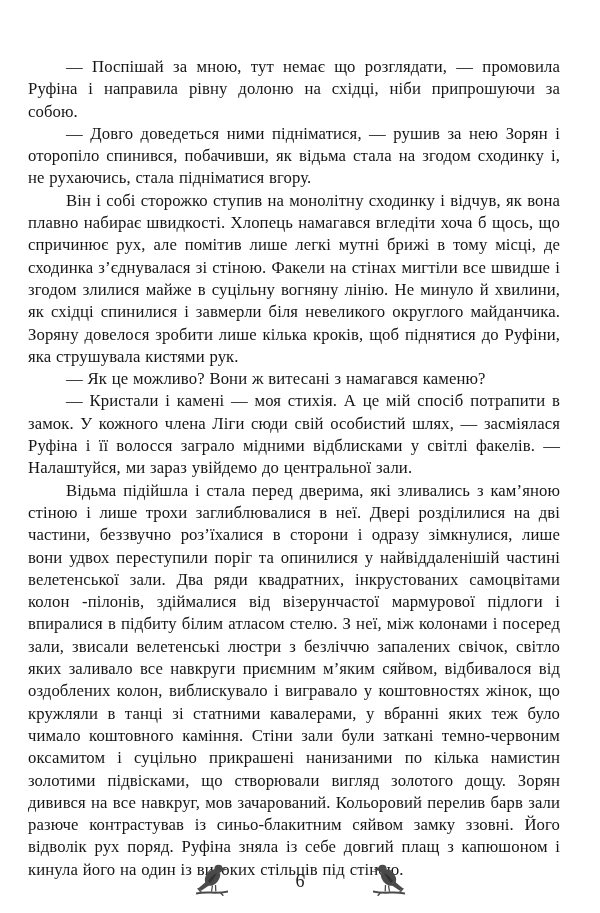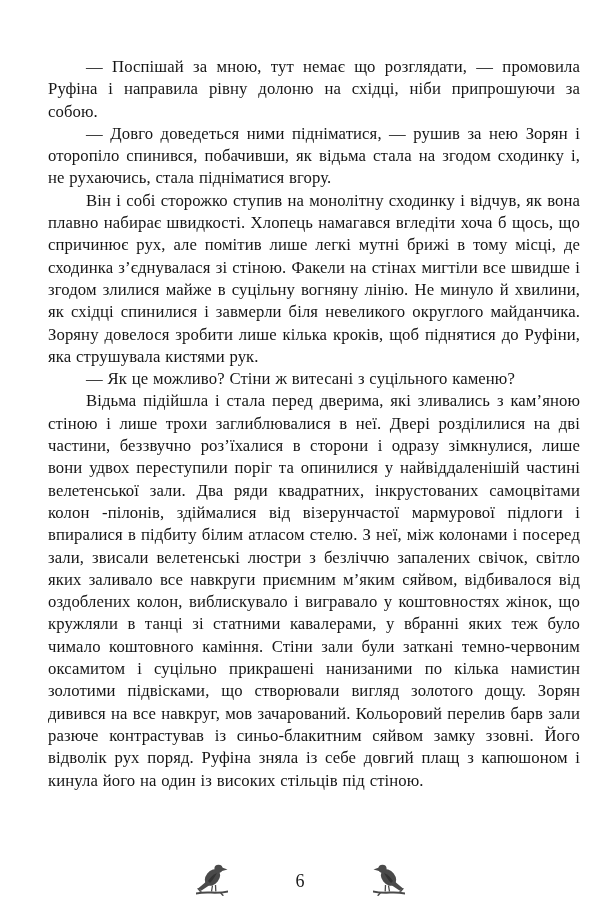--- a/index.html
+++ b/index.html
@@ -15,21 +15,21 @@
     color: #151515;
     overflow: hidden;
   }
   .page {
     position: absolute;
     inset: 0;
     background: #ffffff;
   }
   .text-block {
     position: absolute;
-    left: 48px;
+    left: 28px;
     top: 56px;
     width: 532px;
     text-align: justify;
     font-size: 16.7px;
     line-height: 22.3px;
     letter-spacing: 0.1px;
   }
   .text-block p {
     margin: 0;
     padding: 0;
@@ -67,21 +67,22 @@
 </style>
 </head>
 <body>
 
 <div class="page">
 
   <div class="text-block">
     <p>— Поспішай за мною, тут немає що розглядати, — промовила Руфіна і направила рівну долоню на східці, ніби припрошуючи за собою.</p>
     <p>— Довго доведеться ними підніматися, — рушив за нею Зорян і оторопіло спинився, побачивши, як відьма стала на згодом сходинку і, не рухаючись, стала підніматися вгору.</p>
     <p>Він і собі сторожко ступив на монолітну сходинку і відчув, як вона плавно набирає швидкості. Хлопець намагався вгледіти хоча б щось, що спричинює рух, але помітив лише легкі мутні брижі в тому місці, де сходинка з’єднувалася зі стіною. Факели на стінах мигтіли все швидше і згодом злилися майже в суцільну вогняну лінію. Не минуло й хвилини, як східці спинилися і завмерли біля невеликого округлого майданчика. Зоряну довелося зробити лише кілька кроків, щоб піднятися до Руфіни, яка струшувала кистями рук.</p>
-    <p>— Як це можливо? Стіни ж витесані з суцільного каменю?</p>
+    <p>— Як це можливо? Вони ж витесані з намагався каменю?</p>
+    <p>— Кристали і камені — моя стихія. А це мій спосіб потрапити в замок. У кожного члена Ліги сюди свій особистий шлях, — засміялася Руфіна і її волосся заграло мідними відблисками у світлі факелів. — Налаштуйся, ми зараз увійдемо до центральної зали.</p>
     <p>Відьма підійшла і стала перед дверима, які зливались з кам’яною стіною і лише трохи заглиблювалися в неї. Двері розділилися на дві частини, беззвучно роз’їхалися в сторони і одразу зімкнулися, лише вони удвох переступили поріг та опинилися у найвіддаленішій частині велетенської зали. Два ряди квадратних, інкрустованих самоцвітами колон -пілонів, здіймалися від візерунчастої мармурової підлоги і впиралися в підбиту білим атласом стелю. З неї, між колонами і посеред зали, звисали велетенські люстри з безліччю запалених свічок, світло яких заливало все навкруги приємним м’яким сяйвом, відбивалося від оздоблених колон, виблискувало і вигравало у коштовностях жінок, що кружляли в танці зі статними кавалерами, у вбранні яких теж було чимало коштовного каміння. Стіни зали були заткані темно-червоним оксамитом і суцільно прикрашені нанизаними по кілька намистин золотими підвісками, що створювали вигляд золотого дощу. Зорян дивився на все навкруг, мов зачарований. Кольоровий перелив барв зали разюче контрастував із синьо-блакитним сяйвом замку ззовні. Його відволік рух поряд. Руфіна зняла із себе довгий плащ з капюшоном і кинула його на один із високих стільців під стіною.</p>
   </div>
 
   <div class="footer">
 
     <span class="bird">
       <svg viewBox="0 0 36 38" xmlns="http://www.w3.org/2000/svg">
         <g fill="#4a4a4a">
 
           <path d="M2 31.5 Q10 30 18 30.6 Q27 31 34 29.5 L34 31.5 Q26 33 17 32.6 Q9 32.2 2 33.5 Z"></path>

